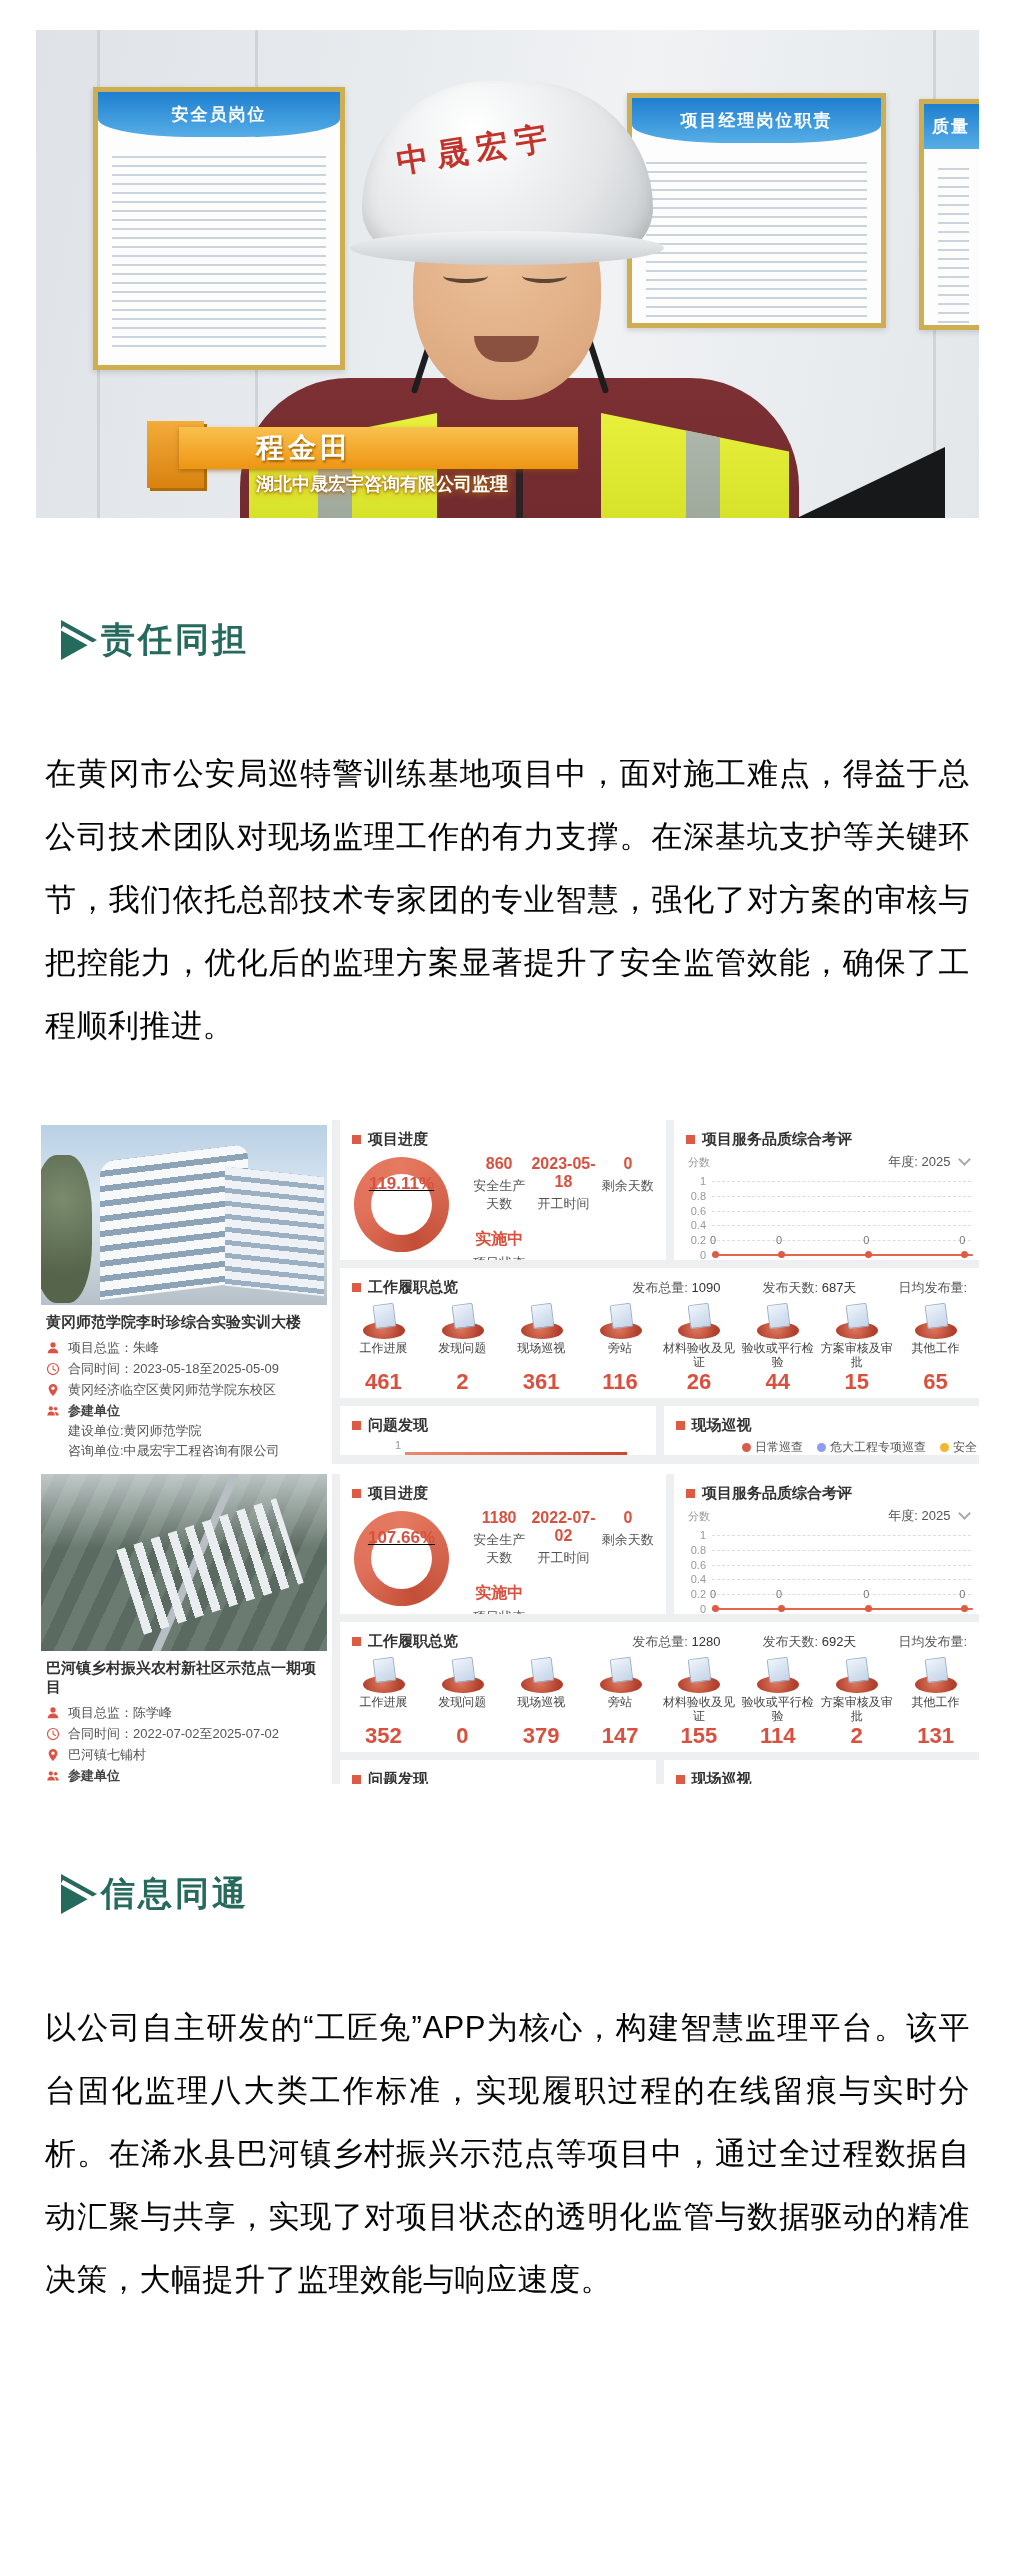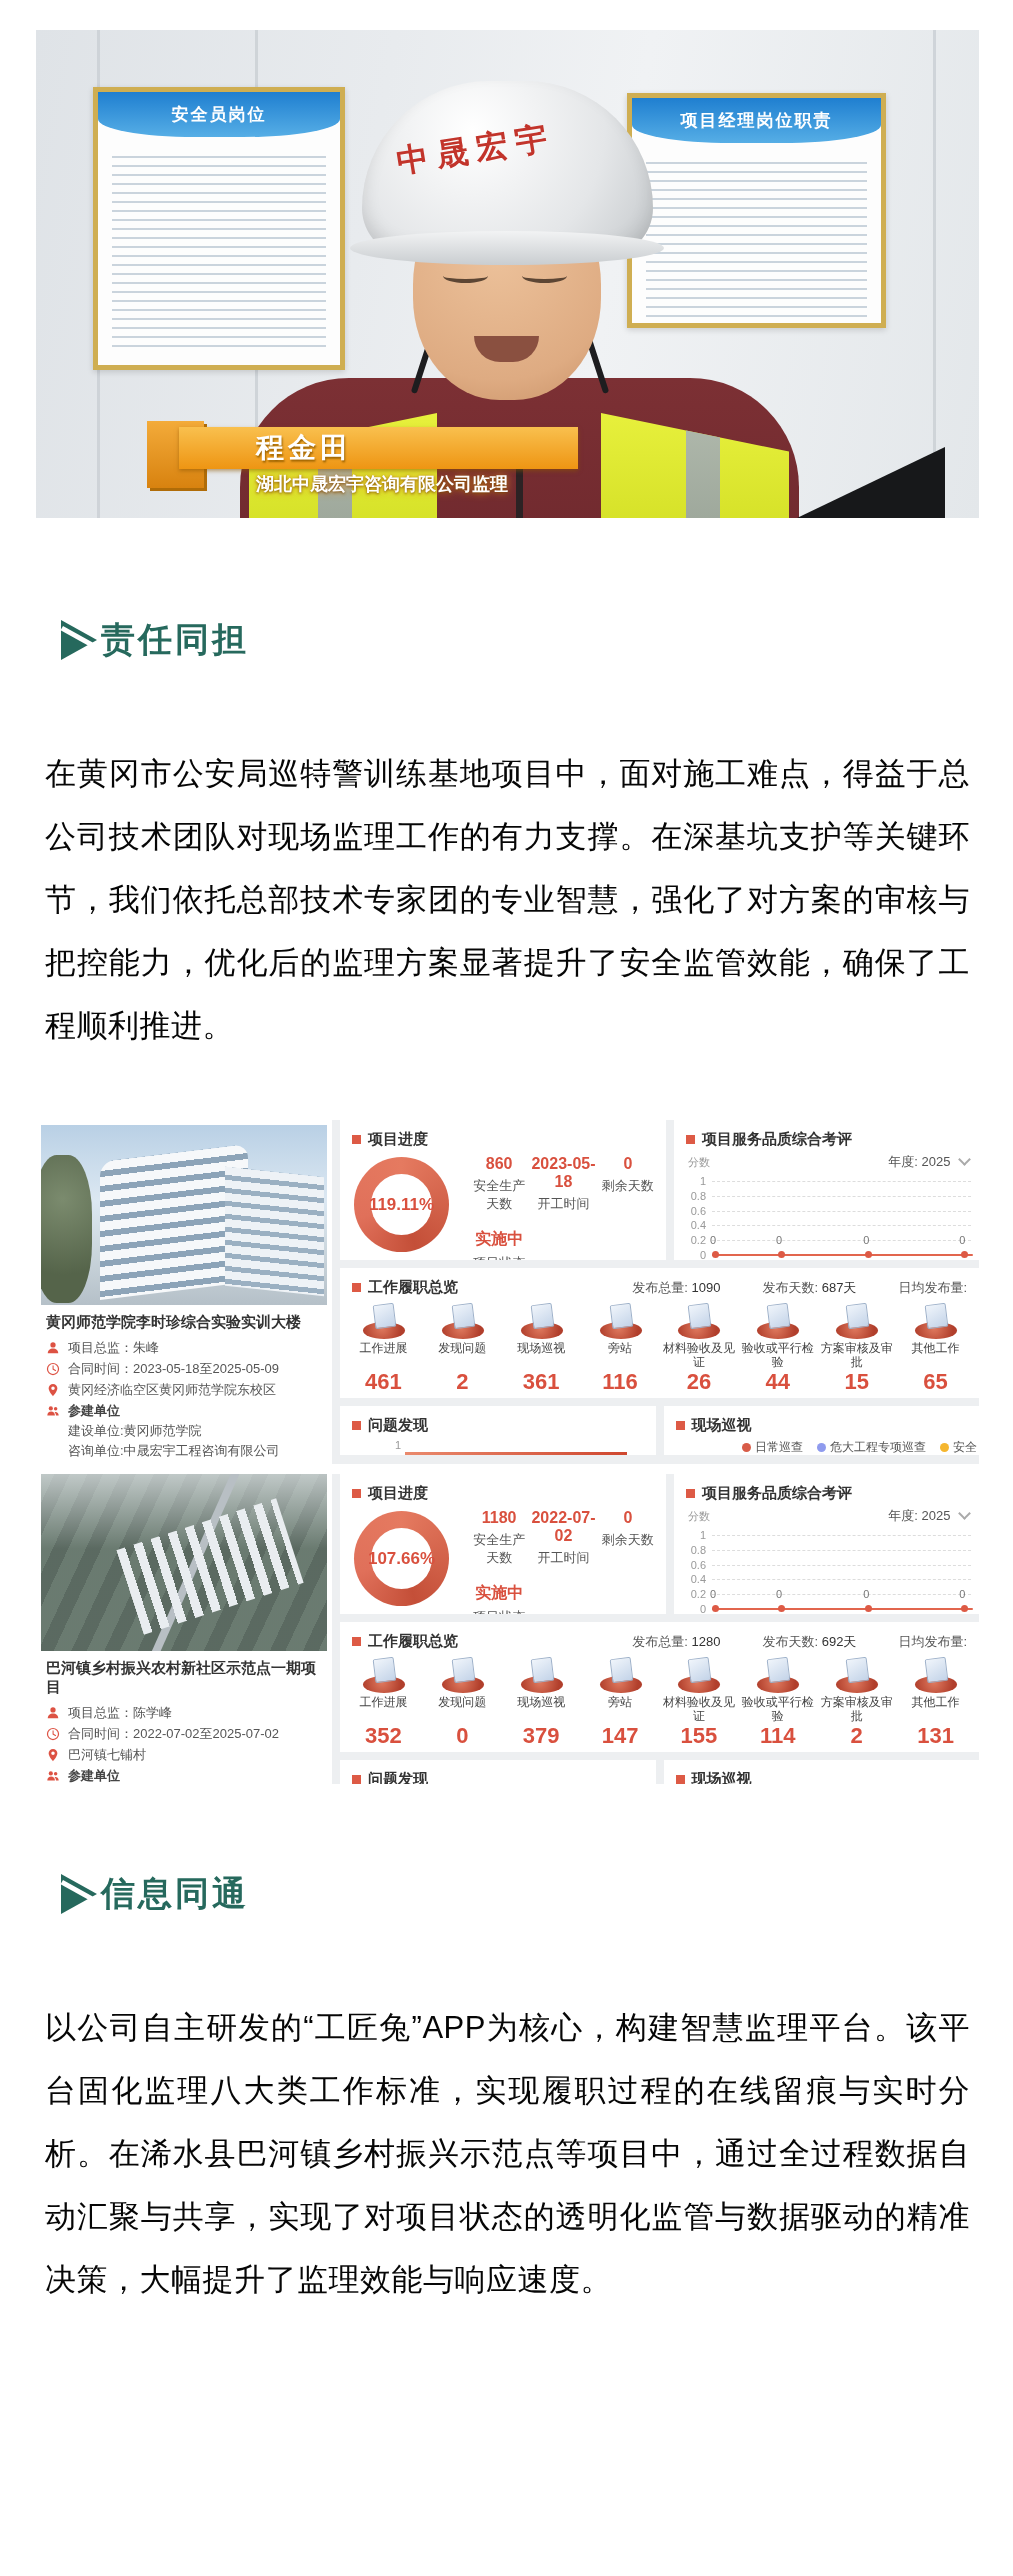--- a/index.html
+++ b/index.html
@@ -96,21 +96,21 @@
   .icon-red{width:14px;height:14px;flex:none;fill:#dd5243;}
   .pright{flex:1;min-width:0;display:flex;flex-direction:column;gap:8px;}
   .prow1{display:flex;gap:8px;height:140px;}
   .panel{background:#fff;overflow:hidden;}
   .phead{display:flex;align-items:center;gap:7px;padding:10px 12px 4px;font-size:15px;font-weight:bold;color:#333;white-space:nowrap;}
   .sq{width:9px;height:9px;background:#dd5a45;flex:none;}
   .progress-panel{flex:0 0 326px;}
   .pbody{display:flex;}
   .donut{position:relative;width:95px;height:95px;margin:4px 12px 0 14px;border-radius:50%;
     background:conic-gradient(#e57a60,#c44f38 45%,#e0705a 70%,#e57a60);}
-  .donut-hole{position:absolute;inset:17px;background:#fff;border-radius:50%;display:flex;align-items:center;justify-content:center;}
+  .donut-hole{position:absolute;inset:17px;background:#fff;border-radius:50%;display:flex;align-items:flex-start;justify-content:center;text-decoration:underline;}
   .donut-hole span{font-size:17px;font-weight:bold;color:#d9503e;}
   .stats{flex:1;display:grid;grid-template-columns:1fr 1fr 1fr;padding:2px 6px 6px;text-align:center;row-gap:16px;}
   .sv{font-size:16px;font-weight:bold;color:#d9503e;}
   .sl{font-size:13px;color:#555;margin-top:4px;}
   .eval-panel{flex:1;min-width:0;}
   .eval-sub{display:flex;align-items:center;margin:0 10px 0 14px;font-size:11px;color:#999;}
   .year{margin-left:auto;font-size:13px;color:#555;}
   .chev{display:inline-block;width:7px;height:7px;border-right:2px solid #aaa;border-bottom:2px solid #aaa;
     transform:rotate(45deg);margin-left:6px;vertical-align:2px;}
   .chart{position:relative;height:91px;margin:4px 6px 2px 8px;}
@@ -150,20 +150,24 @@
   <div class="switch"></div>
 
   <div class="poster poster-l">
     <div class="poster-head">安全员岗位</div>
     <div class="poster-body"></div>
   </div>
   <div class="poster poster-m">
     <div class="poster-head">项目经理岗位职责</div>
     <div class="poster-body"></div>
   </div>
+  <div class="poster poster-r">
+    <div class="poster-head">质量</div>
+    <div class="poster-body"></div>
+  </div>
 
   <div class="person">
     <div class="jacket"></div>
     <div class="vest vest-l">
         <i class="stripe"></i>
       </div>
     <div class="vest vest-r">
         <i class="stripe"></i>
       </div>
     <div class="zip"></div>

